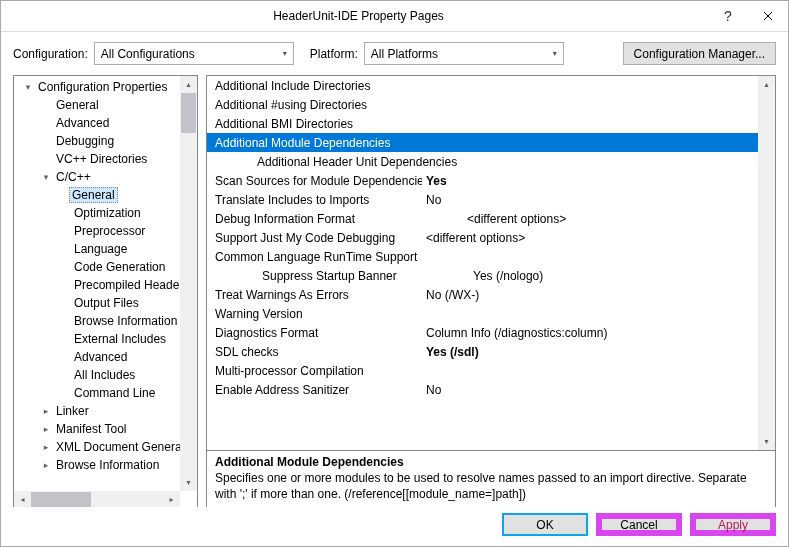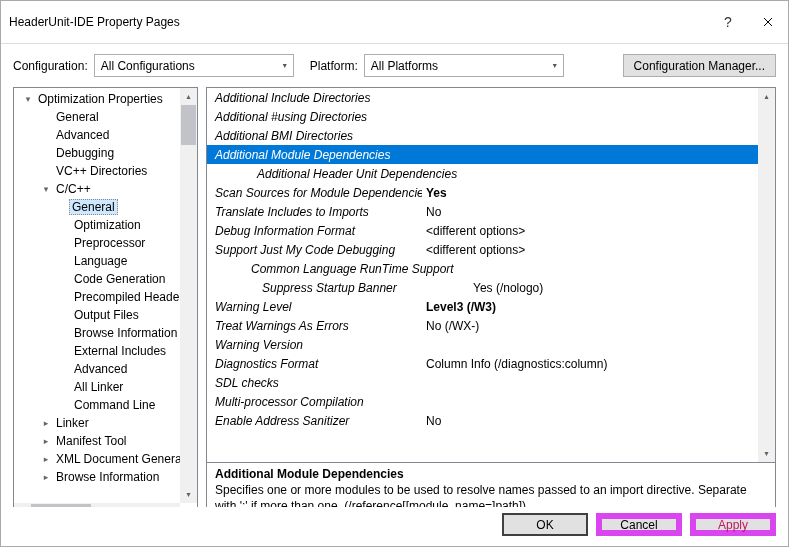--- a/index.html
+++ b/index.html
@@ -1,17 +1,17 @@
 <!DOCTYPE html>
 <html><head>
 <meta charset="utf-8">
 <style>
   * { box-sizing: border-box; margin: 0; padding: 0; }
   body { font-family: "Segoe UI", Tahoma, sans-serif; font-size: 12px; background: #fff; color: #000; width: 789px; height: 547px; overflow: hidden; border: 1px solid #aaa; display: flex; flex-direction: column; }
-  .titlebar { height: 43px; display: flex; align-items: center; padding: 0 0 0 8px; border-bottom: 1px solid #ddd; }
+  .titlebar { height: 31px; display: flex; align-items: center; padding: 0 0 0 8px; border-bottom: 1px solid #ddd; text-align: center; }
   .titlebar .title { flex: 1; font-size: 12px; }
   .titlebar .btn { width: 40px; height: 100%; display: flex; align-items: center; justify-content: center; font-size: 14px; color: #333; }
   .toolbar { display: flex; align-items: center; padding: 10px 12px; gap: 6px; }
   .toolbar .lbl { color: #000; }
   .toolbar .combo { border: 1px solid #adadad; background: #fff; height: 23px; display: flex; align-items: center; padding: 0 6px; justify-content: space-between; }
   .toolbar .combo .arrow { font-size: 8px; color: #555; margin-left: 6px; }
   .dlgbtn { border: 1px solid #adadad; background: #e1e1e1; height: 23px; padding: 0 10px; display: flex; align-items: center; }
   .main { flex: 1; display: flex; padding: 0 12px 6px 12px; gap: 8px; overflow: hidden; }
   .tree-wrap { width: 185px; display: flex; flex-direction: column; border: 1px solid #828790; height: 434px; }
   .tree { flex: 1; overflow: hidden; position: relative; padding: 2px 0; }
@@ -22,34 +22,34 @@
   .tree .scrollbar-v { position: absolute; right: 0; top: 0; bottom: 17px; width: 17px; background: #f0f0f0; }
   .tree .scrollbar-v .thumb { position: absolute; left: 1px; right: 1px; top: 17px; height: 40px; background: #c2c3c9; }
   .tree .scrollbar-v .arrowbtn { position: absolute; left: 0; right: 0; height: 17px; display: flex; align-items: center; justify-content: center; font-size: 8px; color: #606060; }
   .tree .scrollbar-h { position: absolute; left: 0; right: 17px; bottom: 0; height: 17px; background: #f0f0f0; }
   .tree .scrollbar-h .thumb { position: absolute; top: 1px; bottom: 1px; left: 17px; width: 60px; background: #c2c3c9; }
   .tree .scrollbar-h .arrowbtn { position: absolute; top: 0; bottom: 0; width: 17px; display: flex; align-items: center; justify-content: center; font-size: 8px; color: #606060; }
   .right { flex: 1; display: flex; flex-direction: column; height: 434px; }
   .grid-wrap { flex: 1; border: 1px solid #828790; overflow: hidden; position: relative; }
   .grid { width: 100%; }
   .grow { display: flex; height: 19px; align-items: center; }
-  .gleft { width: 215px; padding-left: 8px; overflow: hidden; white-space: nowrap; font-style: italic; }
+  .gleft { width: 215px; padding-left: 8px; overflow: hidden; white-space: nowrap; }
   .gval { flex: 1; padding-left: 4px; overflow: hidden; white-space: nowrap; }
   .grow.selected { background: #0078d7; color: #fff; }
   .grow.selected .gval { display: flex; align-items: center; }
   .dd-btn { position: absolute; right: 0; width: 17px; height: 19px; border: 1px solid #adadad; background: #e1e1e1; display: flex; align-items: center; justify-content: center; font-size: 8px; color: #555; }
   .bold { font-weight: 600; }
   .grid-scroll-v { position: absolute; right: 0; top: 0; bottom: 0; width: 17px; background: #f0f0f0; }
   .grid-scroll-v .arrowbtn { position: absolute; left: 0; right: 0; height: 17px; display: flex; align-items: center; justify-content: center; font-size: 8px; color: #606060; }
   .desc-box { border: 1px solid #828790; border-top: none; padding: 4px 8px 6px 8px; height: 58px; }
   .desc-box .h { font-weight: 600; margin-bottom: 2px; }
   .desc-box .d { line-height: 1.3; }
   .footer { display: flex; justify-content: flex-end; padding: 6px 12px 10px 12px; gap: 8px; }
   .footer .fbtn { width: 86px; height: 23px; border: 6px solid #d946ef; background: #e1e1e1; display: flex; align-items: center; justify-content: center; }
-  .footer .fbtn.primary { border: 2px solid #404040; }
+  .footer .fbtn.primary { border: 2px solid #0ea5e9; }
   .footer .fbtn.disabled { color: #be185d; text-align: right; }
 </style>
 </head>
 <body>
 
 <div class="titlebar">
   <div class="title">HeaderUnit-IDE Property Pages</div>
   <div class="btn">?</div>
   <div class="btn">
     <svg width="10" height="10" viewBox="0 0 10 10">
@@ -73,21 +73,21 @@
   <div class="dlgbtn">
     <span>Configuration Manager...</span>
   </div>
 </div>
 
 <div class="main">
   <div class="tree-wrap">
     <div class="tree" id="tree">
       <div class="tree-row" style="padding-left: 6px;">
           <span class="caret">▾</span>
-          <span class="txt">Optimization Properties</span>
+          <span class="txt">Configuration Properties</span>
         </div>
         <div class="tree-row" style="padding-left: 24px;">
           <span class="caret"></span>
           <span class="txt">General</span>
         </div>
         <div class="tree-row" style="padding-left: 24px;">
           <span class="caret"></span>
           <span class="txt">Advanced</span>
         </div>
         <div class="tree-row" style="padding-left: 24px;">
@@ -137,21 +137,21 @@
         <div class="tree-row" style="padding-left: 42px;">
           <span class="caret"></span>
           <span class="txt">External Includes</span>
         </div>
         <div class="tree-row" style="padding-left: 42px;">
           <span class="caret"></span>
           <span class="txt">Advanced</span>
         </div>
         <div class="tree-row" style="padding-left: 42px;">
           <span class="caret"></span>
-          <span class="txt">All Linker</span>
+          <span class="txt">All Includes</span>
         </div>
         <div class="tree-row" style="padding-left: 42px;">
           <span class="caret"></span>
           <span class="txt">Command Line</span>
         </div>
         <div class="tree-row" style="padding-left: 24px;">
           <span class="caret">▸</span>
           <span class="txt">Linker</span>
         </div>
         <div class="tree-row" style="padding-left: 24px;">
@@ -206,54 +206,51 @@
             <div class="gval"></div>
           </div>
           <div class="grow" style="position: relative;">
             <div class="gleft">Scan Sources for Module Dependencies</div>
             <div class="gval bold">Yes</div>
           </div>
           <div class="grow" style="position: relative;">
             <div class="gleft">Translate Includes to Imports</div>
             <div class="gval">No</div>
           </div>
-          <div class="grow" style="position: relative;">
+          <div class="grow" style="position: relative; gap: 41px;">
             <div class="gleft">Debug Information Format</div>
             <div class="gval">&lt;different options&gt;</div>
           </div>
           <div class="grow" style="position: relative;">
             <div class="gleft">Support Just My Code Debugging</div>
             <div class="gval">&lt;different options&gt;</div>
           </div>
-          <div class="grow" style="position: relative; margin-left: 36px;">
+          <div class="grow" style="position: relative;">
             <div class="gleft">Common Language RunTime Support</div>
             <div class="gval"></div>
           </div>
           <div class="grow" style="position: relative; margin-left: 47px;">
             <div class="gleft">Suppress Startup Banner</div>
             <div class="gval">Yes (/nologo)</div>
           </div>
           <div class="grow" style="position: relative;">
-            <div class="gleft">Warning Level</div>
-            <div class="gval bold">Level3 (/W3)</div>
-          </div>
-          <div class="grow" style="position: relative;">
             <div class="gleft">Treat Warnings As Errors</div>
             <div class="gval">No (/WX-)</div>
           </div>
           <div class="grow" style="position: relative;">
             <div class="gleft">Warning Version</div>
             <div class="gval"></div>
           </div>
           <div class="grow" style="position: relative;">
             <div class="gleft">Diagnostics Format</div>
             <div class="gval">Column Info (/diagnostics:column)</div>
           </div>
-          <div class="grow" style="position: relative;">
+          <div class="grow" style="position: relative; justify-content: center;">
             <div class="gleft">SDL checks</div>
+            <div class="gval bold">Yes (/sdl)</div>
           </div>
           <div class="grow" style="position: relative;">
             <div class="gleft">Multi-processor Compilation</div>
             <div class="gval"></div>
           </div>
           <div class="grow" style="position: relative;">
             <div class="gleft">Enable Address Sanitizer</div>
             <div class="gval">No</div>
           </div>
         </div>

